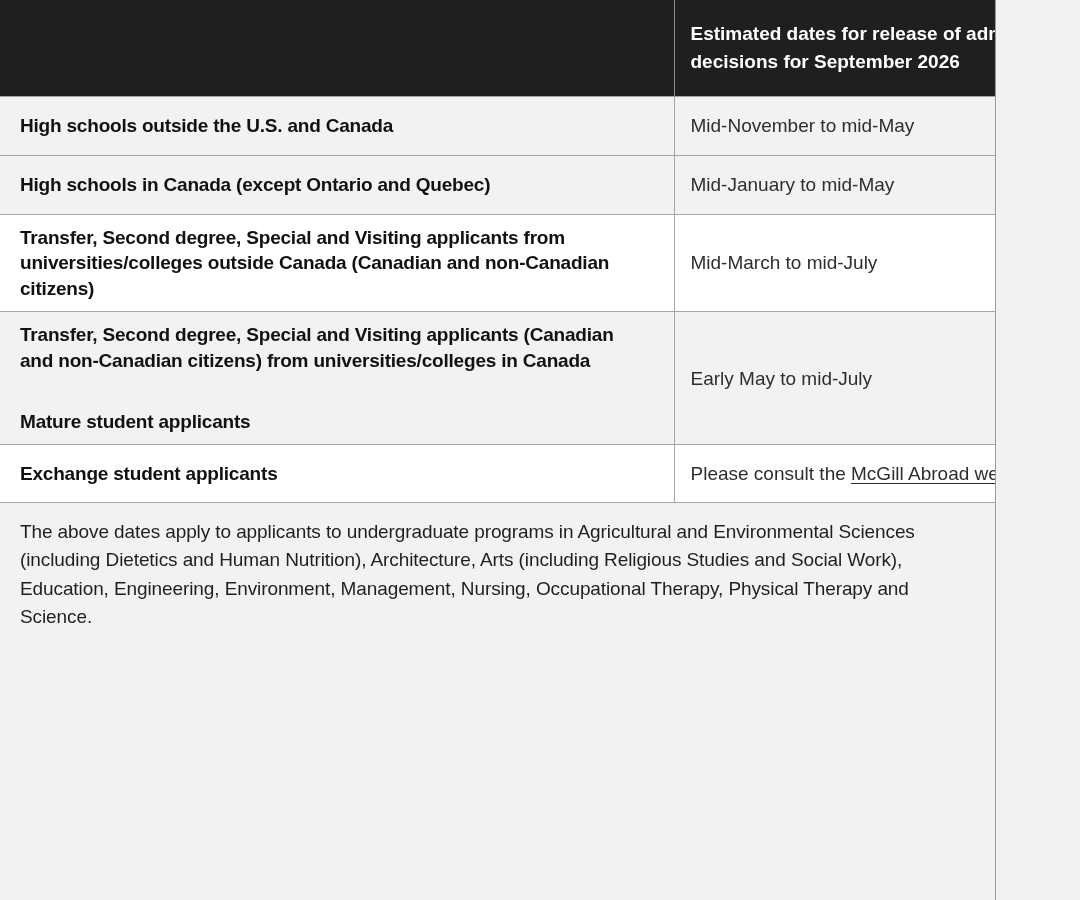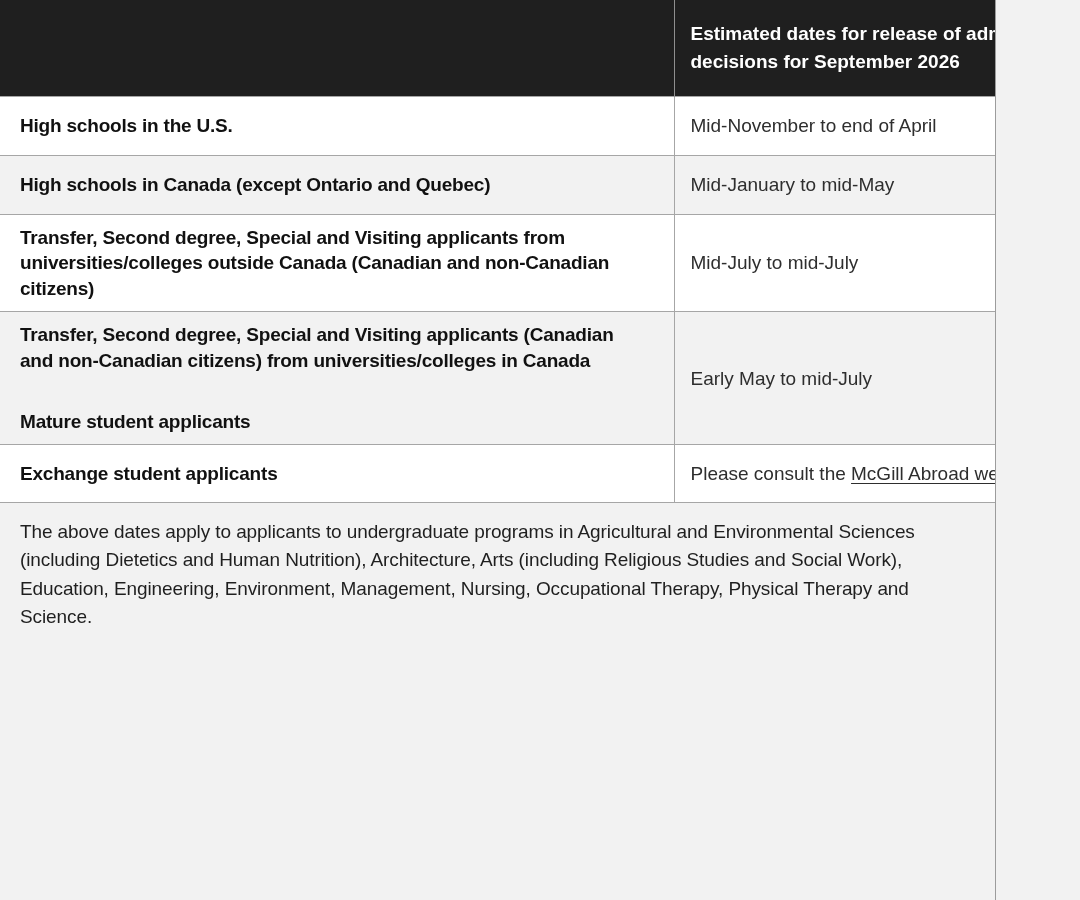--- a/index.html
+++ b/index.html
@@ -87,31 +87,31 @@
         <col class="c1">
         <col class="c2">
       </colgroup>
     <thead>
       <tr>
         <th class="cell-cat-header"></th>
         <th class="cell-dates">Estimated dates for release of admission decisions for September 2026</th>
       </tr>
     </thead>
     <tbody>
-      <tr class="plain h59">
-        <td class="cell-cat">High schools in the U.S.</td>
-        <td class="cell-dates">Mid-November to end of April</td>
+      <tr class="alt h59">
+        <td class="cell-cat">High schools outside the U.S. and Canada</td>
+        <td class="cell-dates">Mid-November to mid-May</td>
       </tr>
       <tr class="alt h59">
         <td class="cell-cat">High schools in Canada (except Ontario and Quebec)</td>
         <td class="cell-dates">Mid-January to mid-May</td>
       </tr>
       <tr class="plain h95">
         <td class="cell-cat">Transfer, Second degree, Special and Visiting applicants from universities/colleges outside Canada (Canadian and non-Canadian citizens)</td>
-        <td class="cell-dates">Mid-July to mid-July</td>
+        <td class="cell-dates">Mid-March to mid-July</td>
       </tr>
       <tr class="alt h131">
         <td class="cell-cat">
           <p class="cat-p">Transfer, Second degree, Special and Visiting applicants (Canadian and non-Canadian citizens) from universities/colleges in Canada</p>
           <p class="cat-p">Mature student applicants</p>
         </td>
         <td class="cell-dates">Early May to mid-July</td>
       </tr>
       <tr class="plain h57">
         <td class="cell-cat">Exchange student applicants</td>

